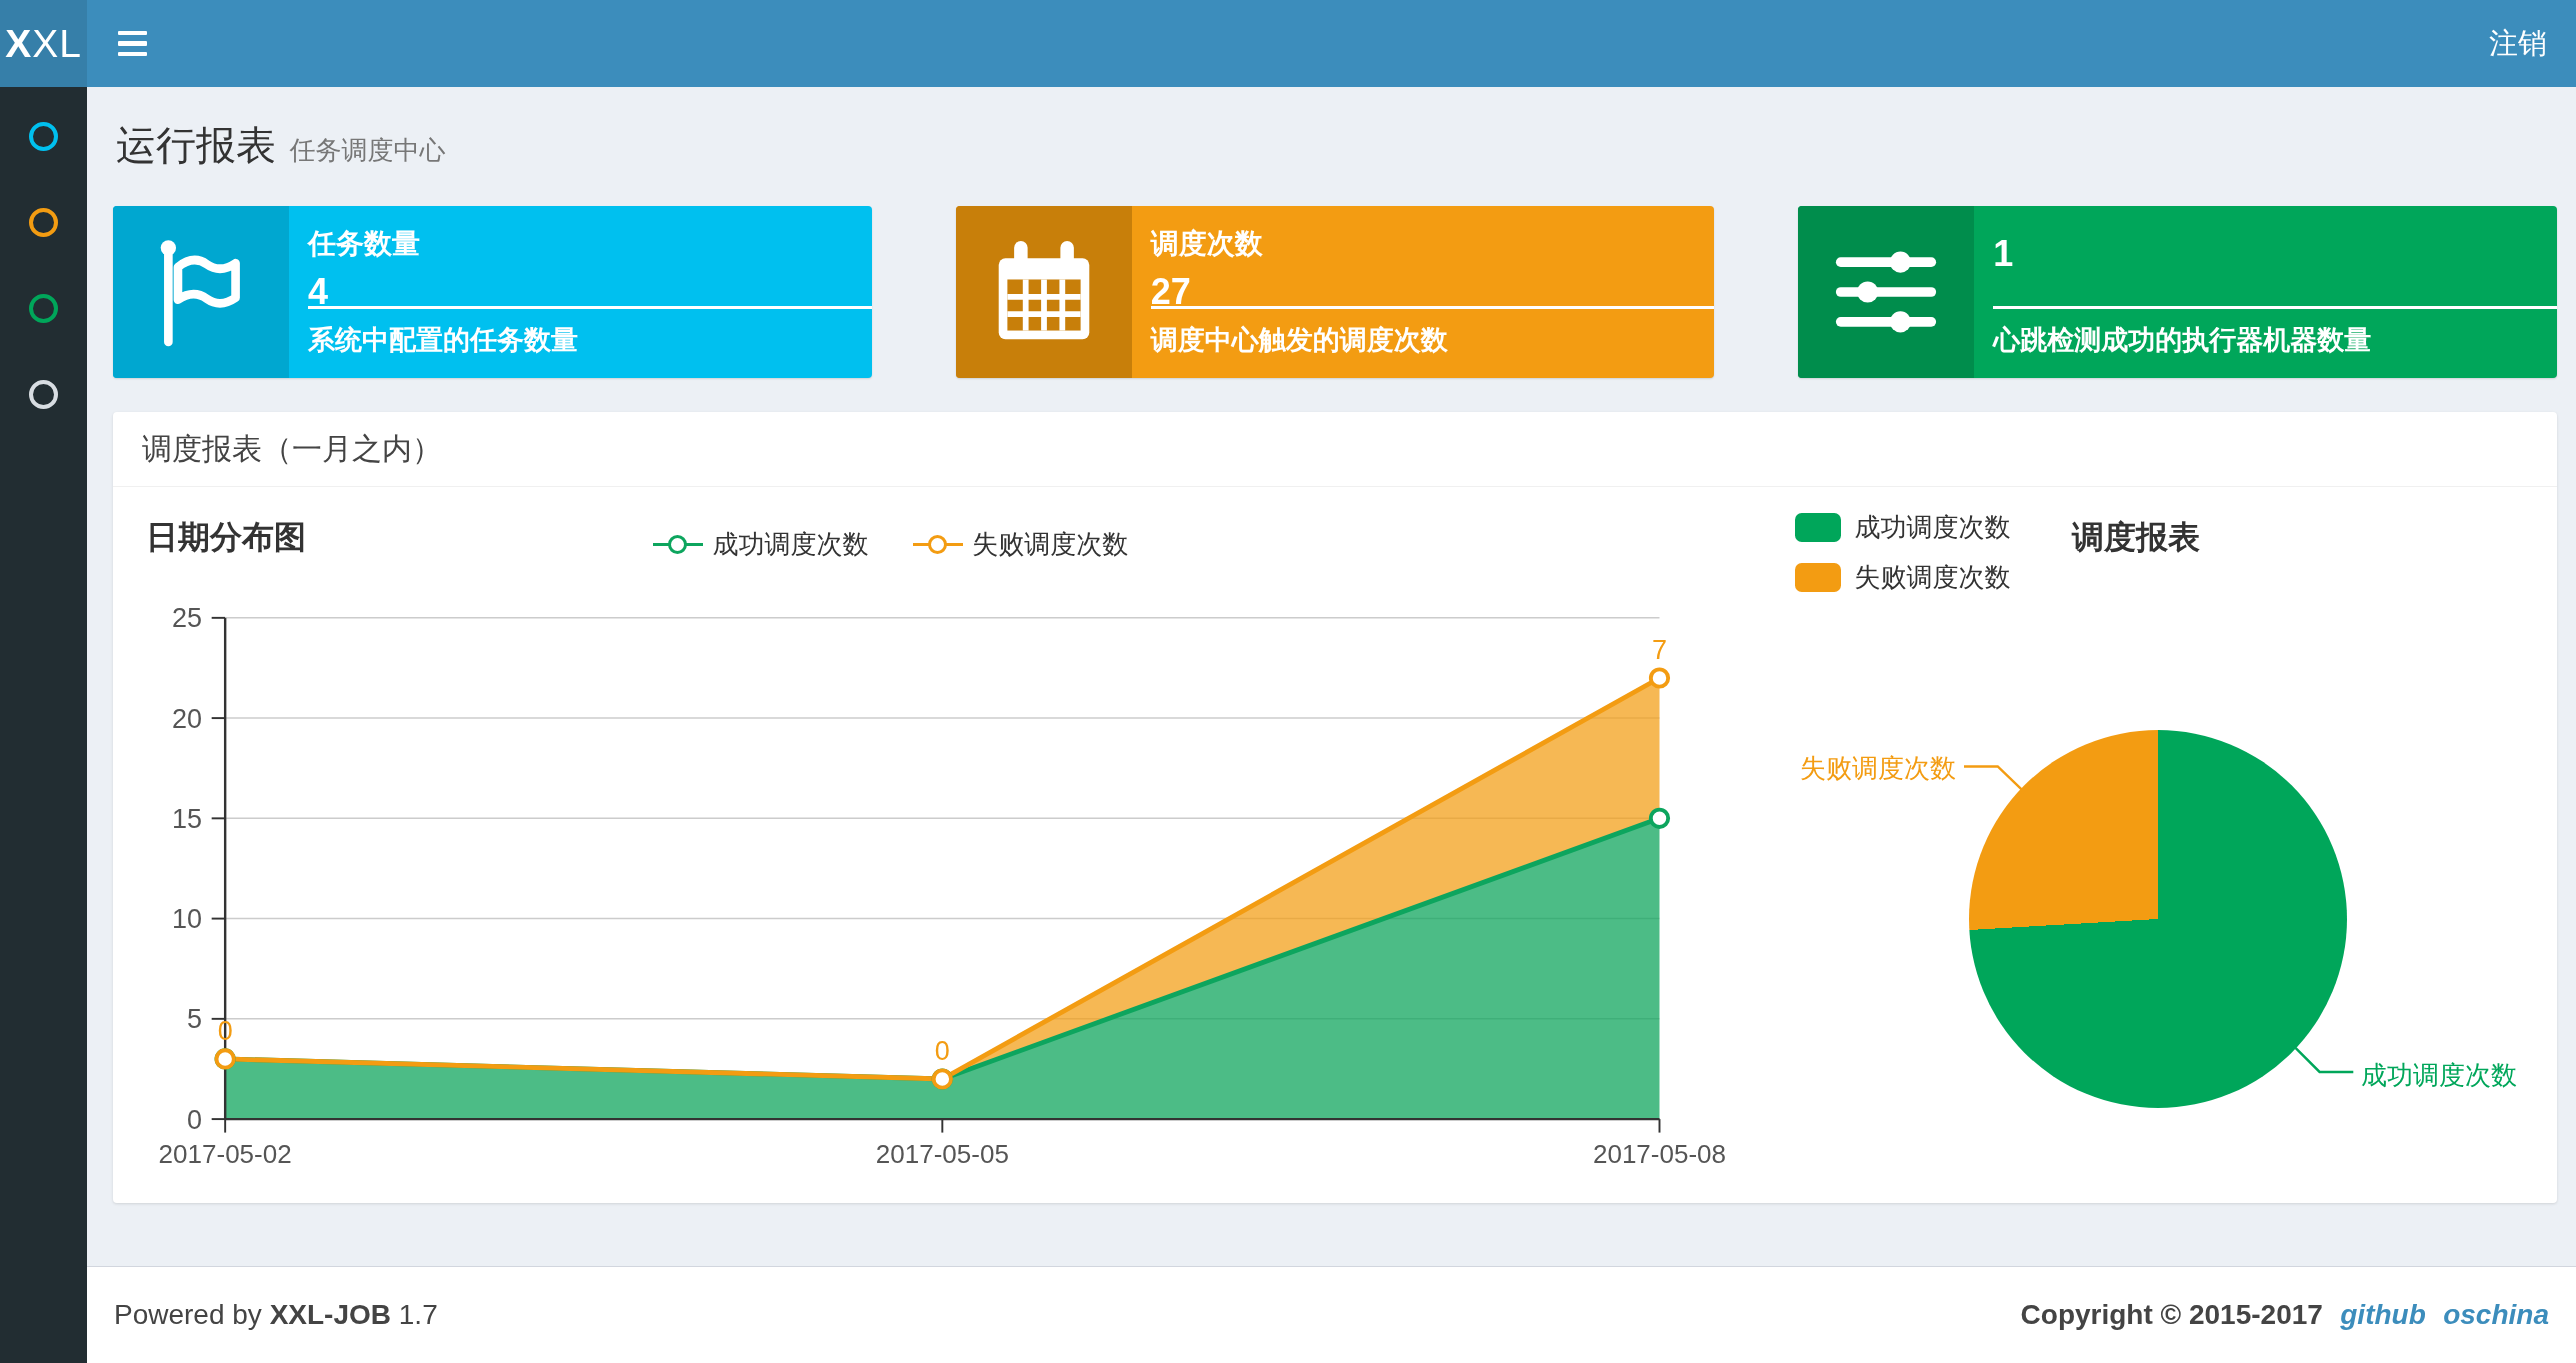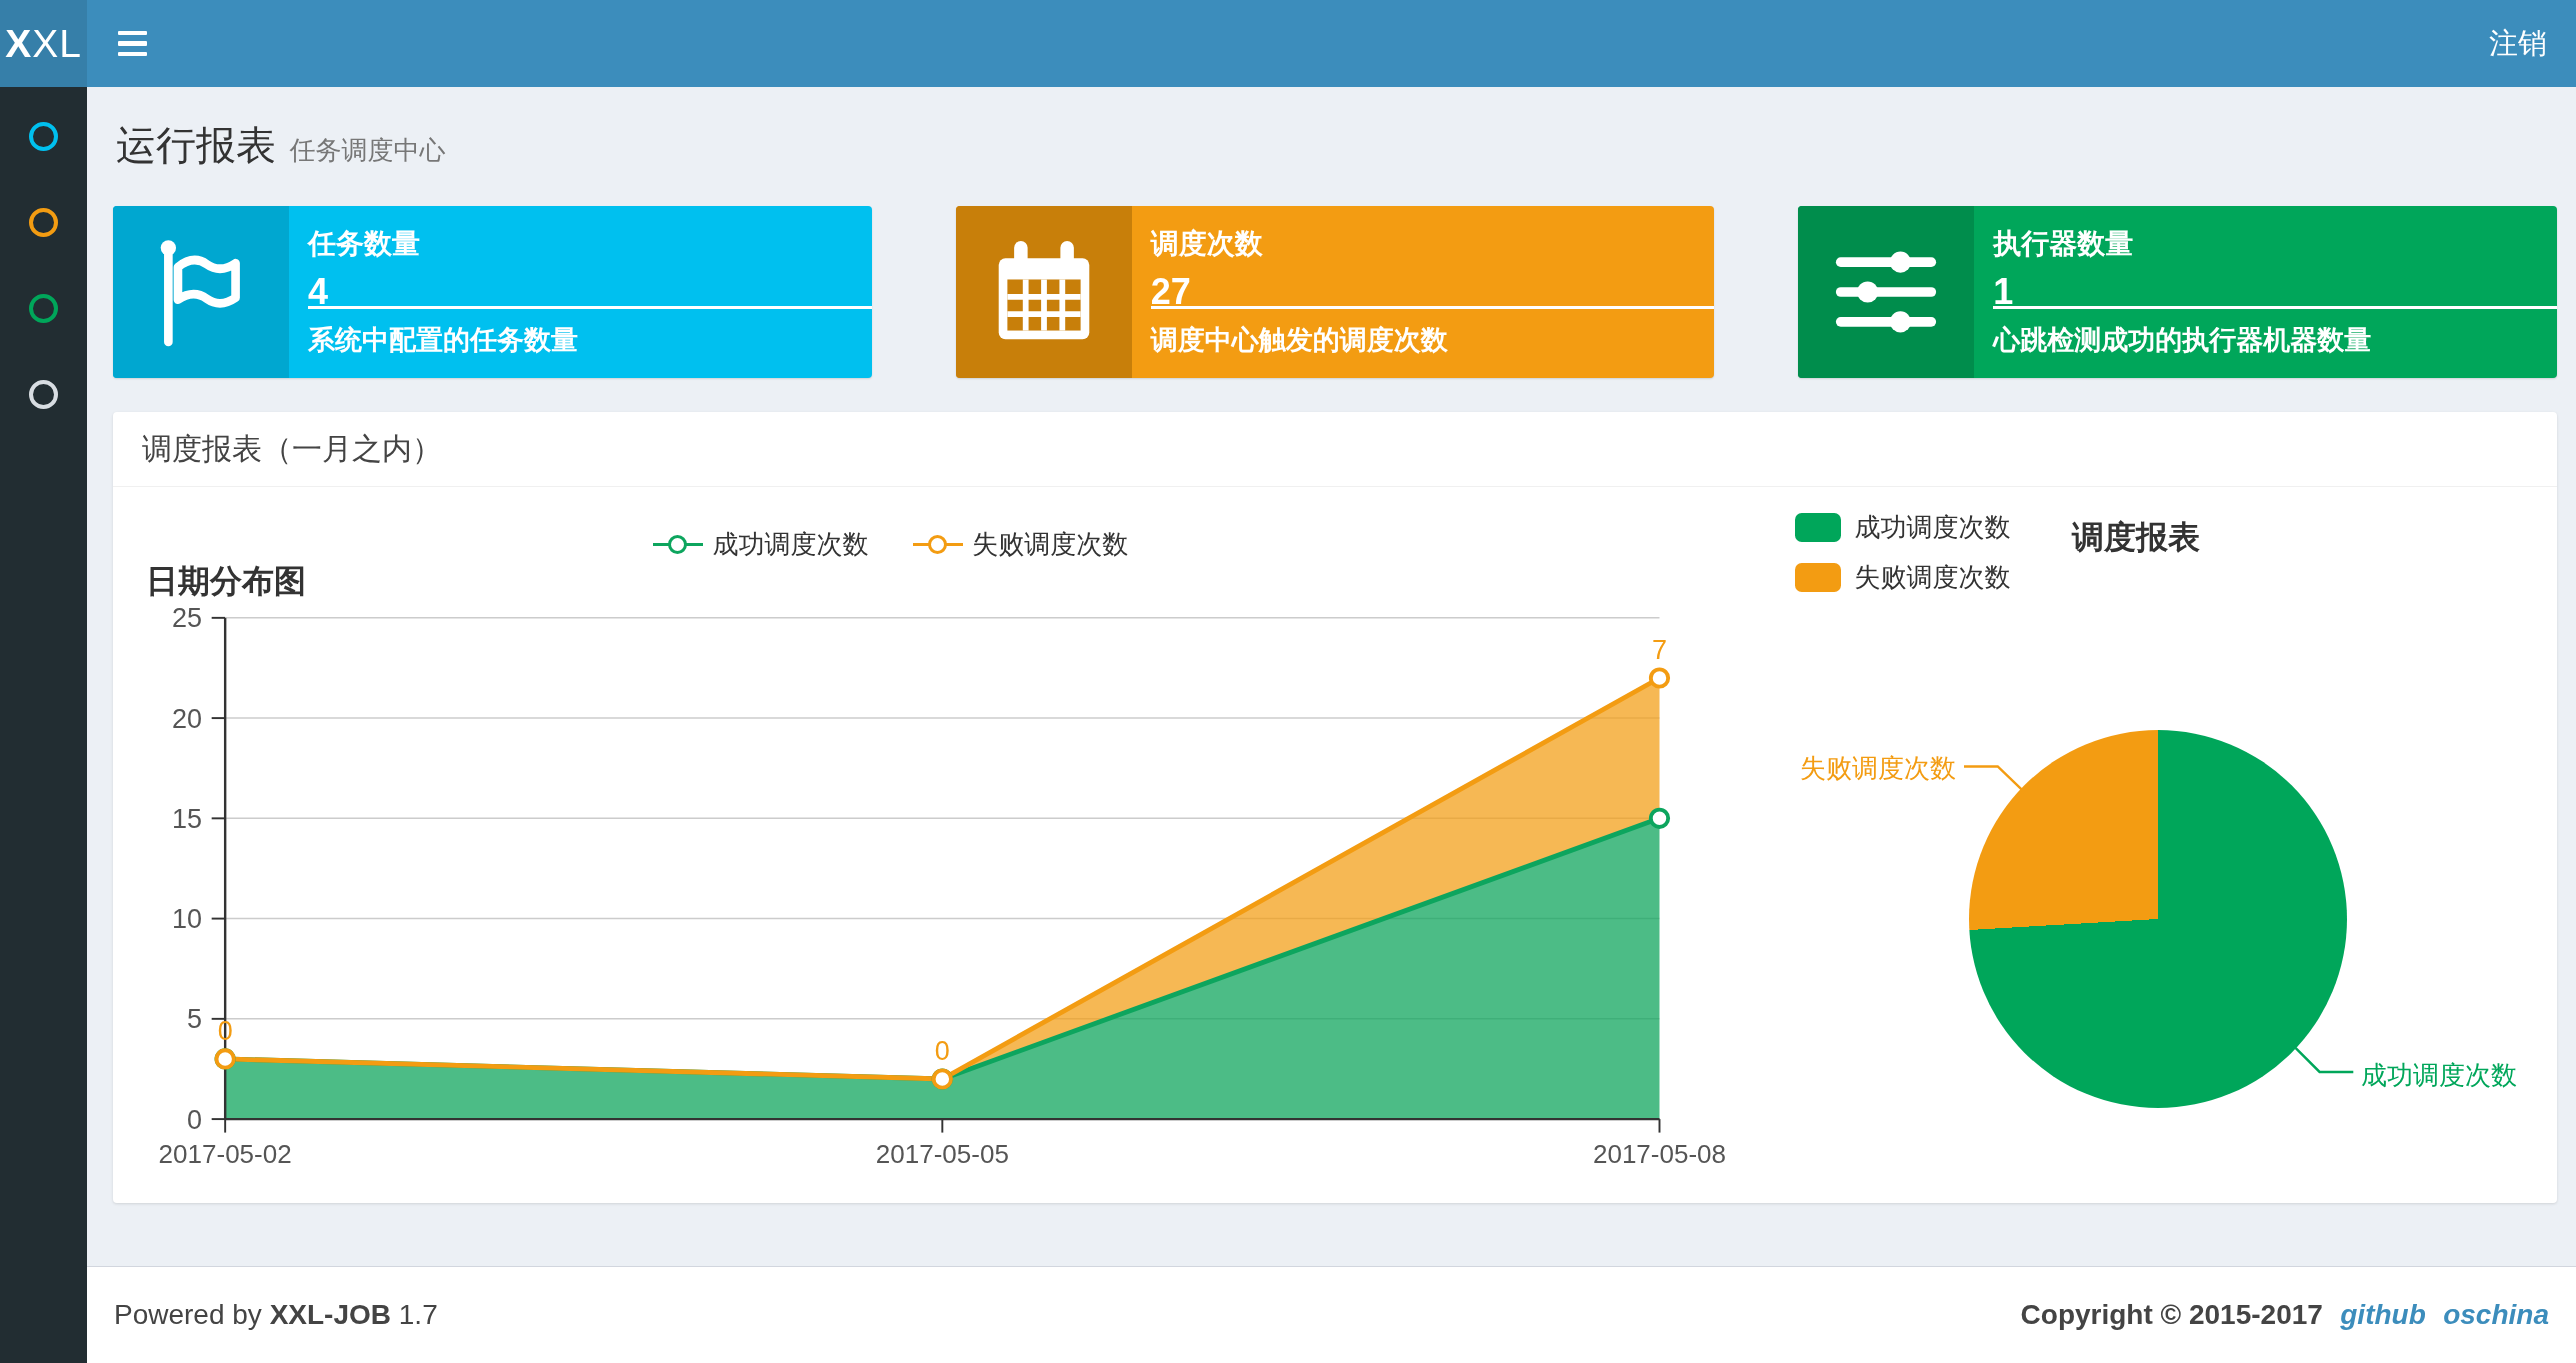--- a/index.html
+++ b/index.html
@@ -37,21 +37,21 @@
   .info-divider { position:absolute; left:19px; right:0; top:100px; height:2.9px; background:#fff; }
   .info-desc { position:absolute; left:19px; top:116px; font-size:27px; font-weight:700; }
 
   
   .panel { margin-top:34px; background:#fff; border-radius:3.9px; box-shadow:0 1px 2.9px rgba(0,0,0,0.12); }
   .panel-header { height:75px; border-bottom:1.9px solid #f0f0f0; display:flex; align-items:center; padding:0 29px; }
   .panel-title { font-size:30px; color:#444; font-weight:500; }
   .panel-body { position:relative; height:716px; }
 
   .chart-title { position:absolute; font-size:32px; font-weight:700; color:#333; }
-  #line-chart-title { left:33px; top:29px;margin-top:44px; }
+  #line-chart-title { left:33px; top:29px; }
   #pie-chart-title  { left:1959px; top:29px; }
 
   .line-legend { position:absolute; left:540px; top:40px; display:flex; gap:44px; }
   .line-legend-item { display:flex; align-items:center; gap:9.6px; cursor:pointer; }
   .lm { position:relative; width:50px; height:19px; display:flex; align-items:center; }
   .lm-line { width:50px; height:3.9px; background:#999; }
   .lm-dot { position:absolute; left:15.4px; top:0; width:19px; height:19px; background:#fff; border:3.9px solid #999; border-radius:50%; }
   .line-legend-item .lbl, .pie-legend-item .lbl { font-size:26px; color:#333; }
 
   .pie-legend { position:absolute; left:1682px; top:23px; display:flex; flex-direction:column; gap:15.4px; }
@@ -150,21 +150,20 @@
         <svg width="106" height="106" viewBox="0 0 110 110">
           <line x1="8" y1="24" x2="102" y2="24" stroke="#fff" stroke-width="10" stroke-linecap="round"></line>
           <circle cx="70" cy="24" r="11" fill="#fff"></circle>
           <line x1="8" y1="55" x2="102" y2="55" stroke="#fff" stroke-width="10" stroke-linecap="round"></line>
           <circle cx="36" cy="55" r="11" fill="#fff"></circle>
           <line x1="8" y1="86" x2="102" y2="86" stroke="#fff" stroke-width="10" stroke-linecap="round"></line>
           <circle cx="70" cy="86" r="11" fill="#fff"></circle>
         </svg>
       </div>
       <div class="info-body">
-        <div class="info-label">执行器数量</div>
         <div class="info-value">1</div>
         <div class="info-divider"></div>
         <div class="info-desc">心跳检测成功的执行器机器数量</div>
       </div>
     </div>
   </div>
 
   <div class="panel">
     <div class="panel-header">
       <span class="panel-title">调度报表（一月之内）</span>

